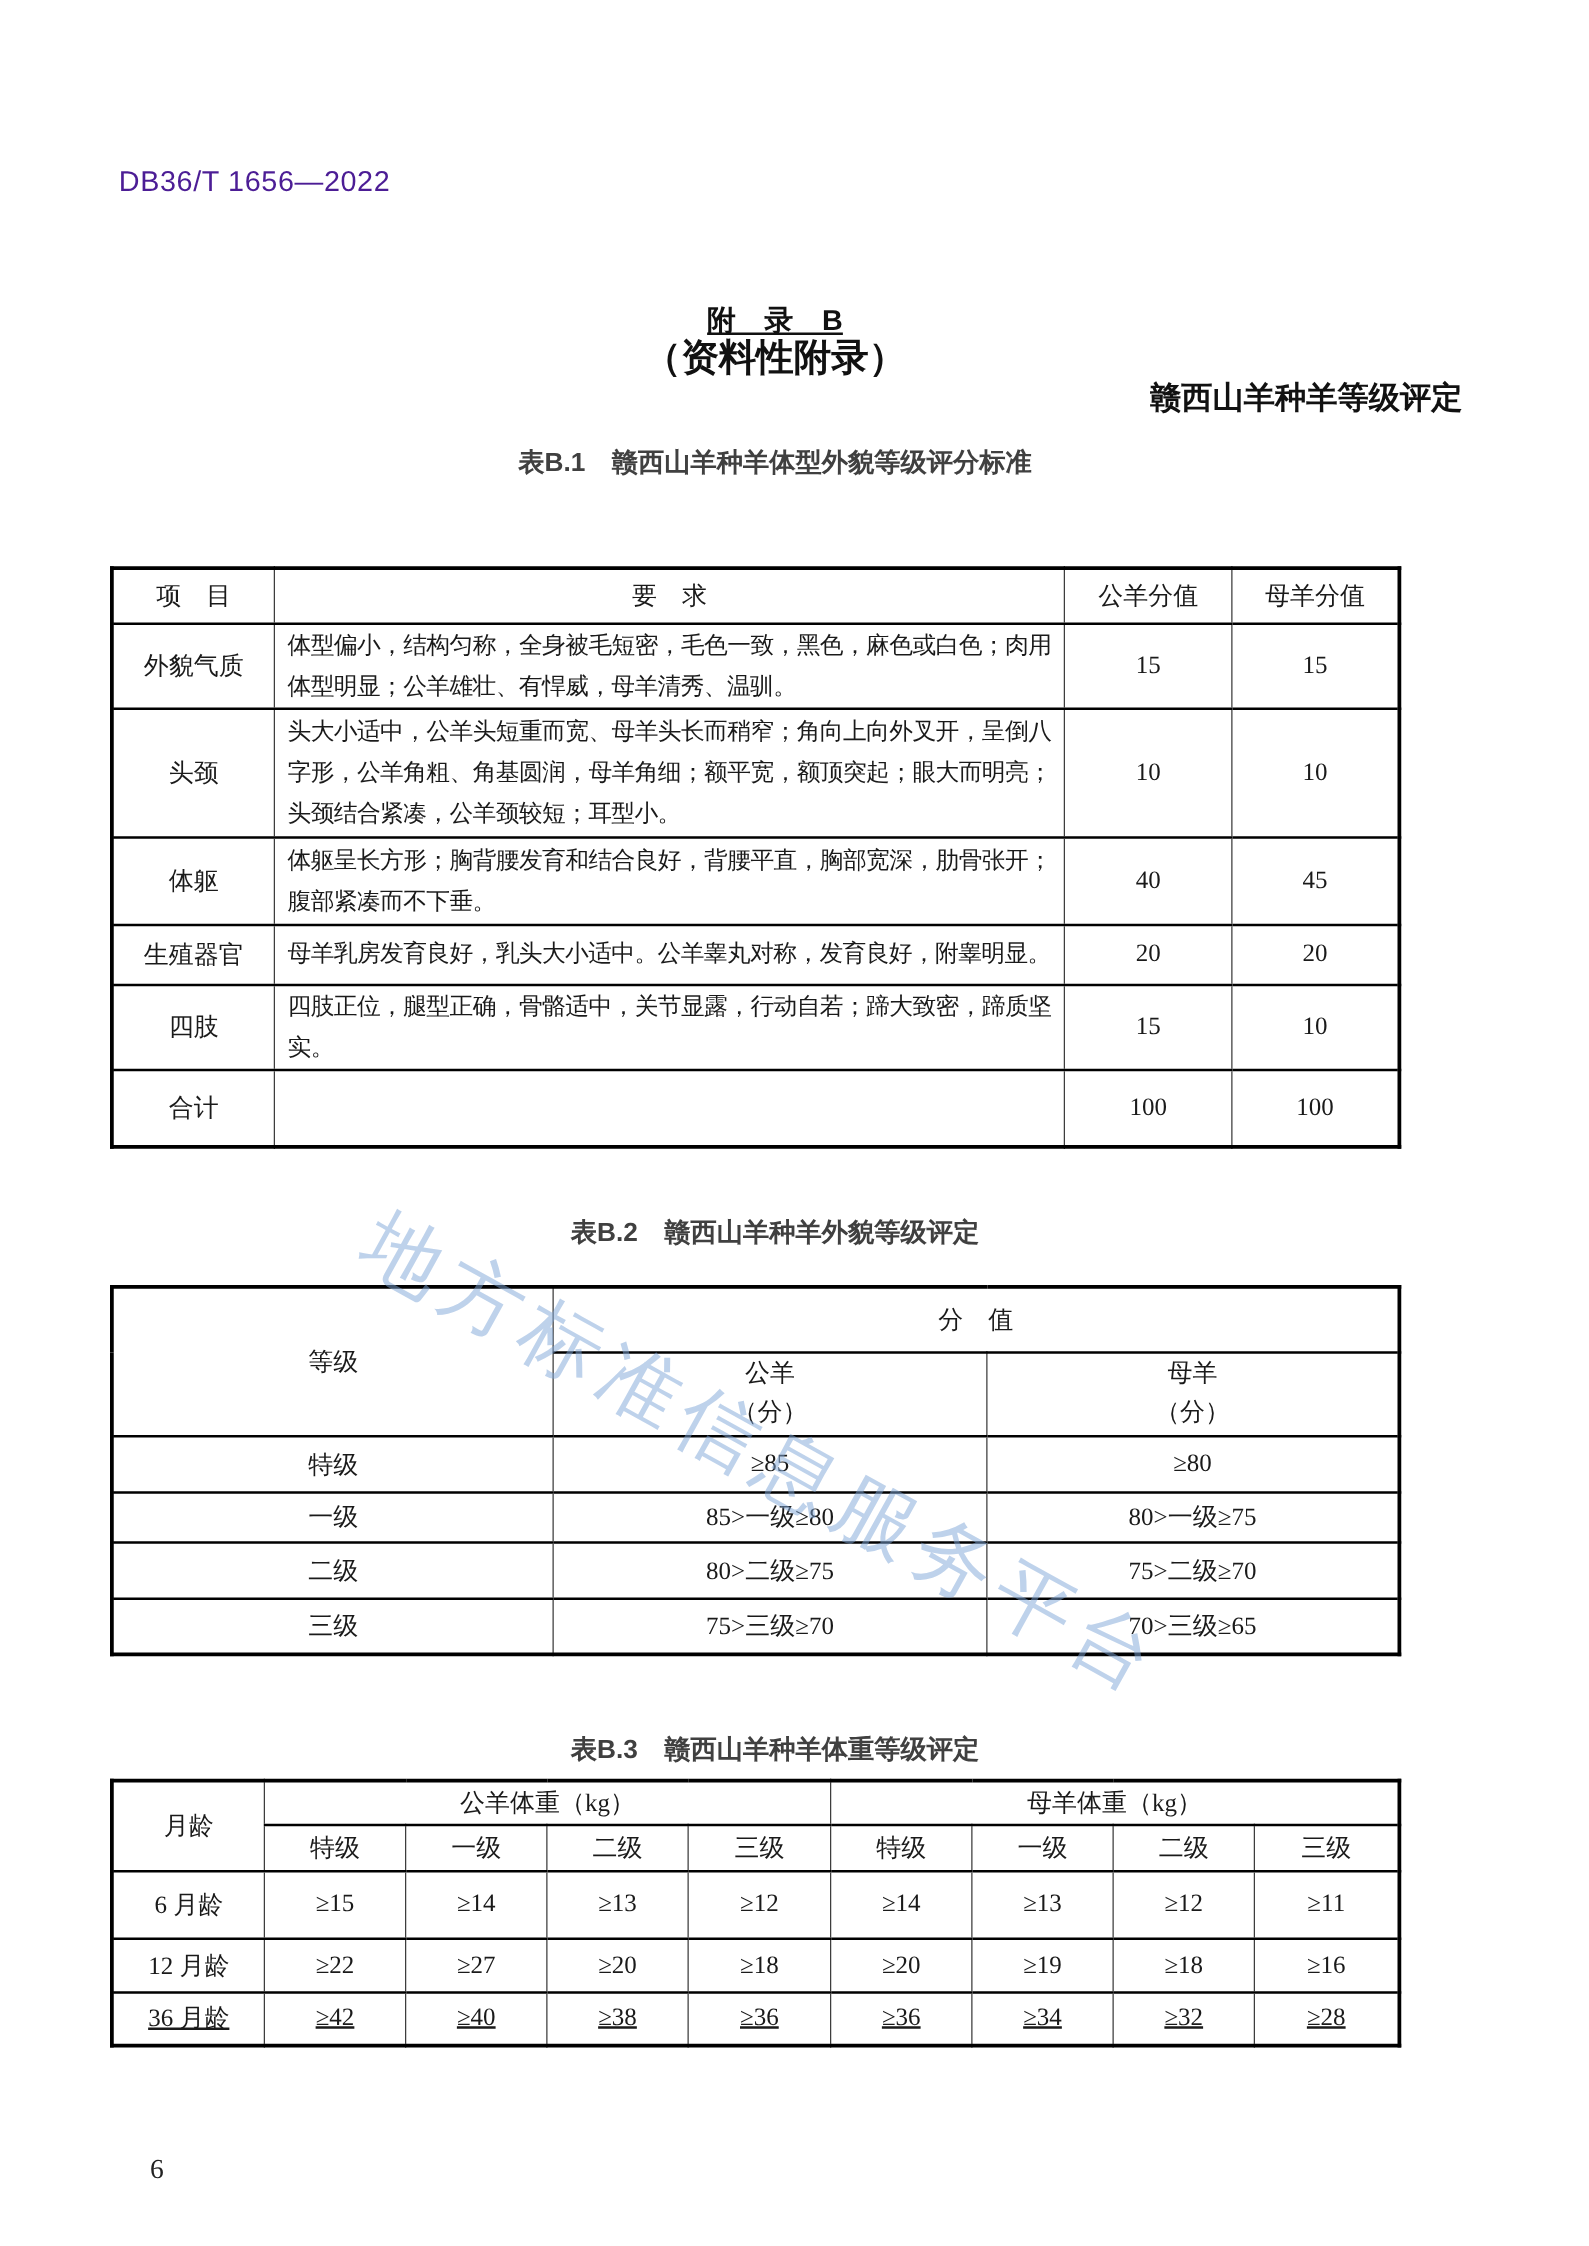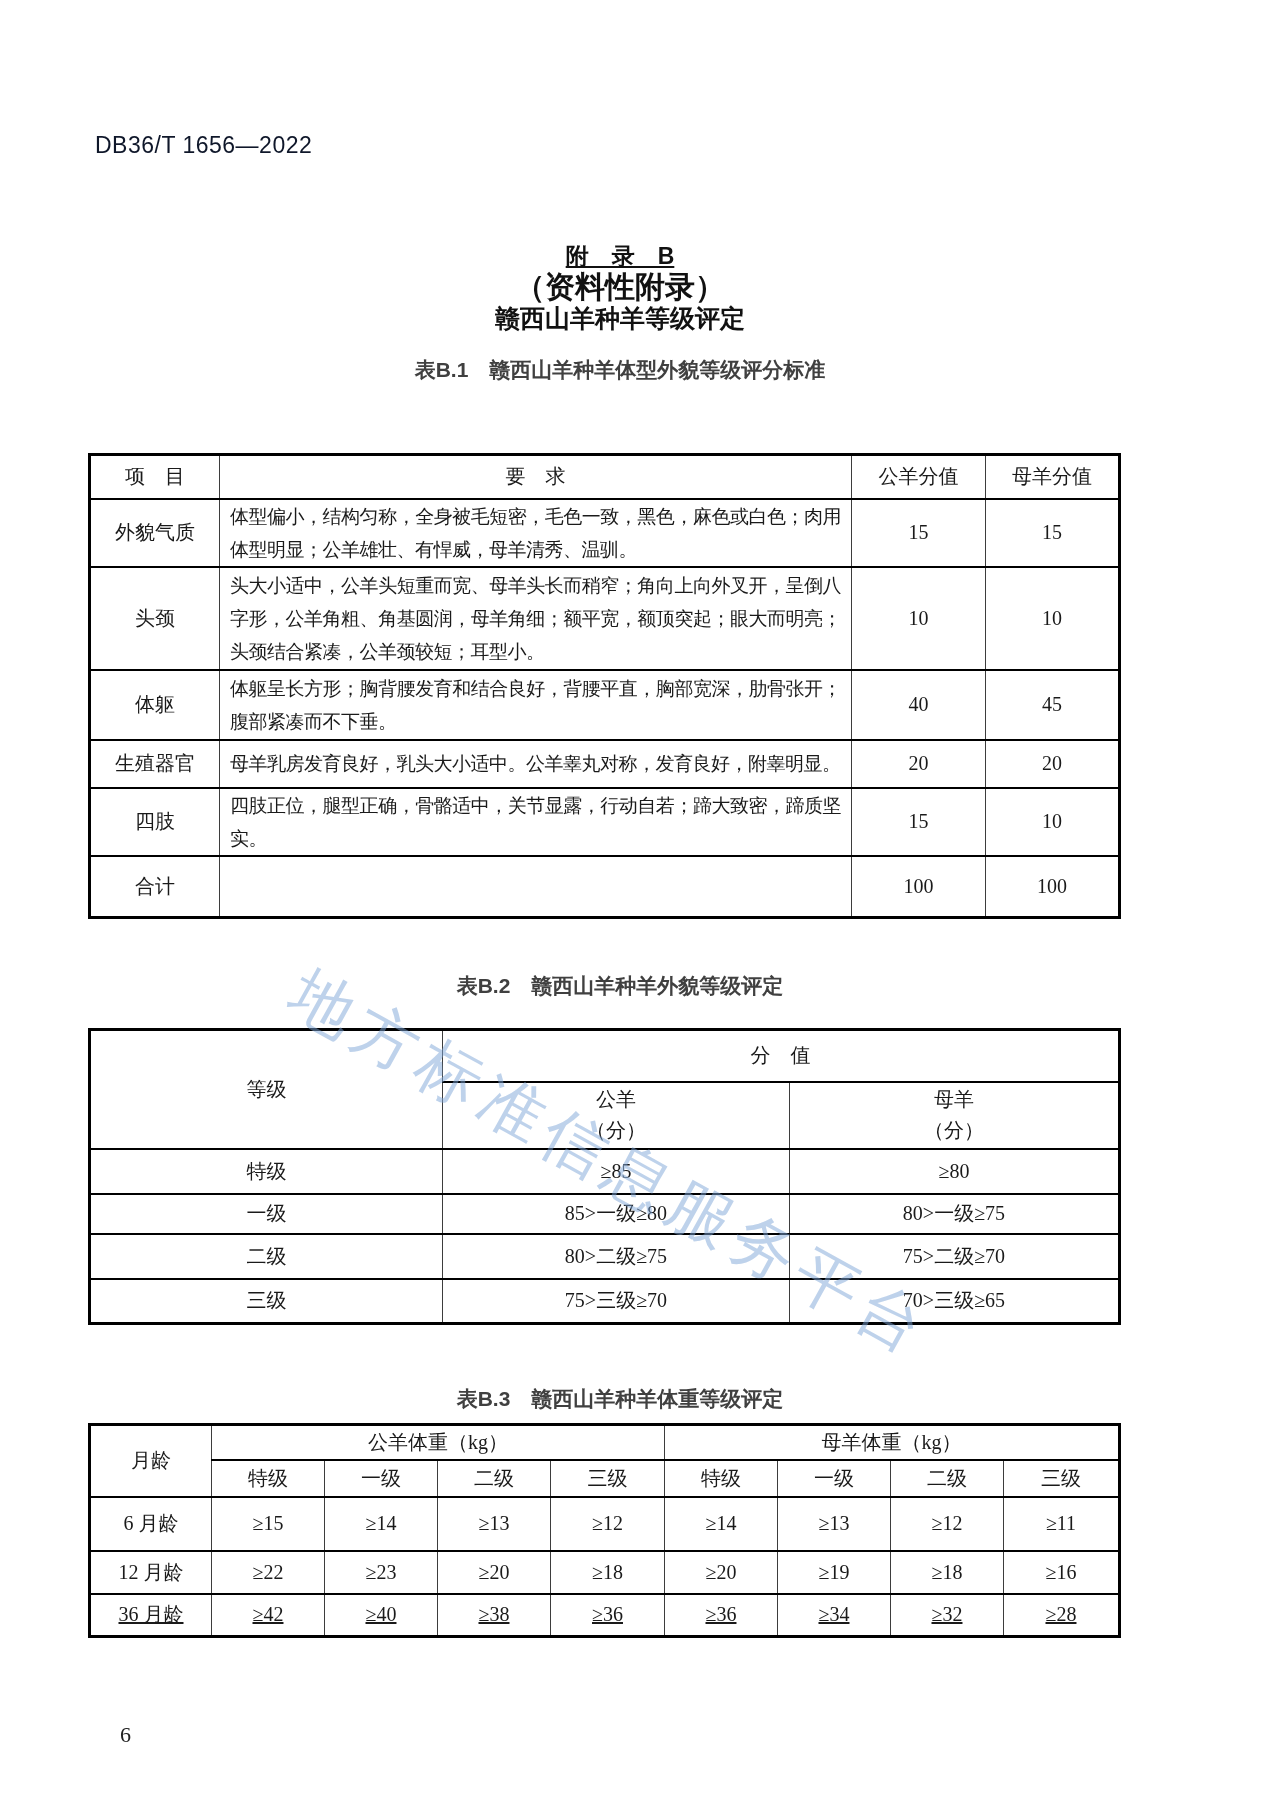--- a/index.html
+++ b/index.html
@@ -8,31 +8,31 @@
     width:1271px;height:1797px;
     background:#ffffff;
     margin:0 auto;
     overflow:hidden;
     font-family:"Liberation Serif","DejaVu Serif",serif;
     color:#1a1a1a;
   }
   .doc-code{
     position:absolute;left:95px;top:132px;
     font-family:"Liberation Sans","DejaVu Sans",sans-serif;
-    font-size:23px;letter-spacing:0.5px;color:#0f172a;
+    font-size:23px;letter-spacing:0.5px;color:#4c1d95;
   }
   .appendix-title{
     position:absolute;left:70px;top:241px;width:1100px;
     text-align:center;
     font-family:"Liberation Sans","DejaVu Sans",sans-serif;
     font-weight:bold;color:#111;
   }
   .appendix-title .t1{font-size:23px;line-height:31px;text-decoration:underline;}
   .appendix-title .t2{font-size:30px;line-height:30px;}
-  .appendix-title .t3{font-size:25px;line-height:32px;}
+  .appendix-title .t3{font-size:25px;line-height:32px;text-align:right;}
   .caption{
     position:absolute;left:70px;width:1100px;text-align:center;
     font-family:"Liberation Sans","DejaVu Sans",sans-serif;
     font-weight:bold;font-size:21px;color:#404040;
   }
   .cap1{top:356px;}
   .cap2{top:972px;}
   .cap3{top:1385px;}
 
   table.std{
@@ -231,21 +231,21 @@
           <td>≥13</td>
           <td>≥12</td>
           <td>≥14</td>
           <td>≥13</td>
           <td>≥12</td>
           <td>≥11</td>
         </tr>
         <tr class="b3r1">
           <td>12 月龄</td>
           <td>≥22</td>
-          <td>≥23</td>
+          <td>≥27</td>
           <td>≥20</td>
           <td>≥18</td>
           <td>≥20</td>
           <td>≥19</td>
           <td>≥18</td>
           <td>≥16</td>
         </tr>
         <tr class="b3r2">
           <td>36 月龄</td>
           <td>≥42</td>

